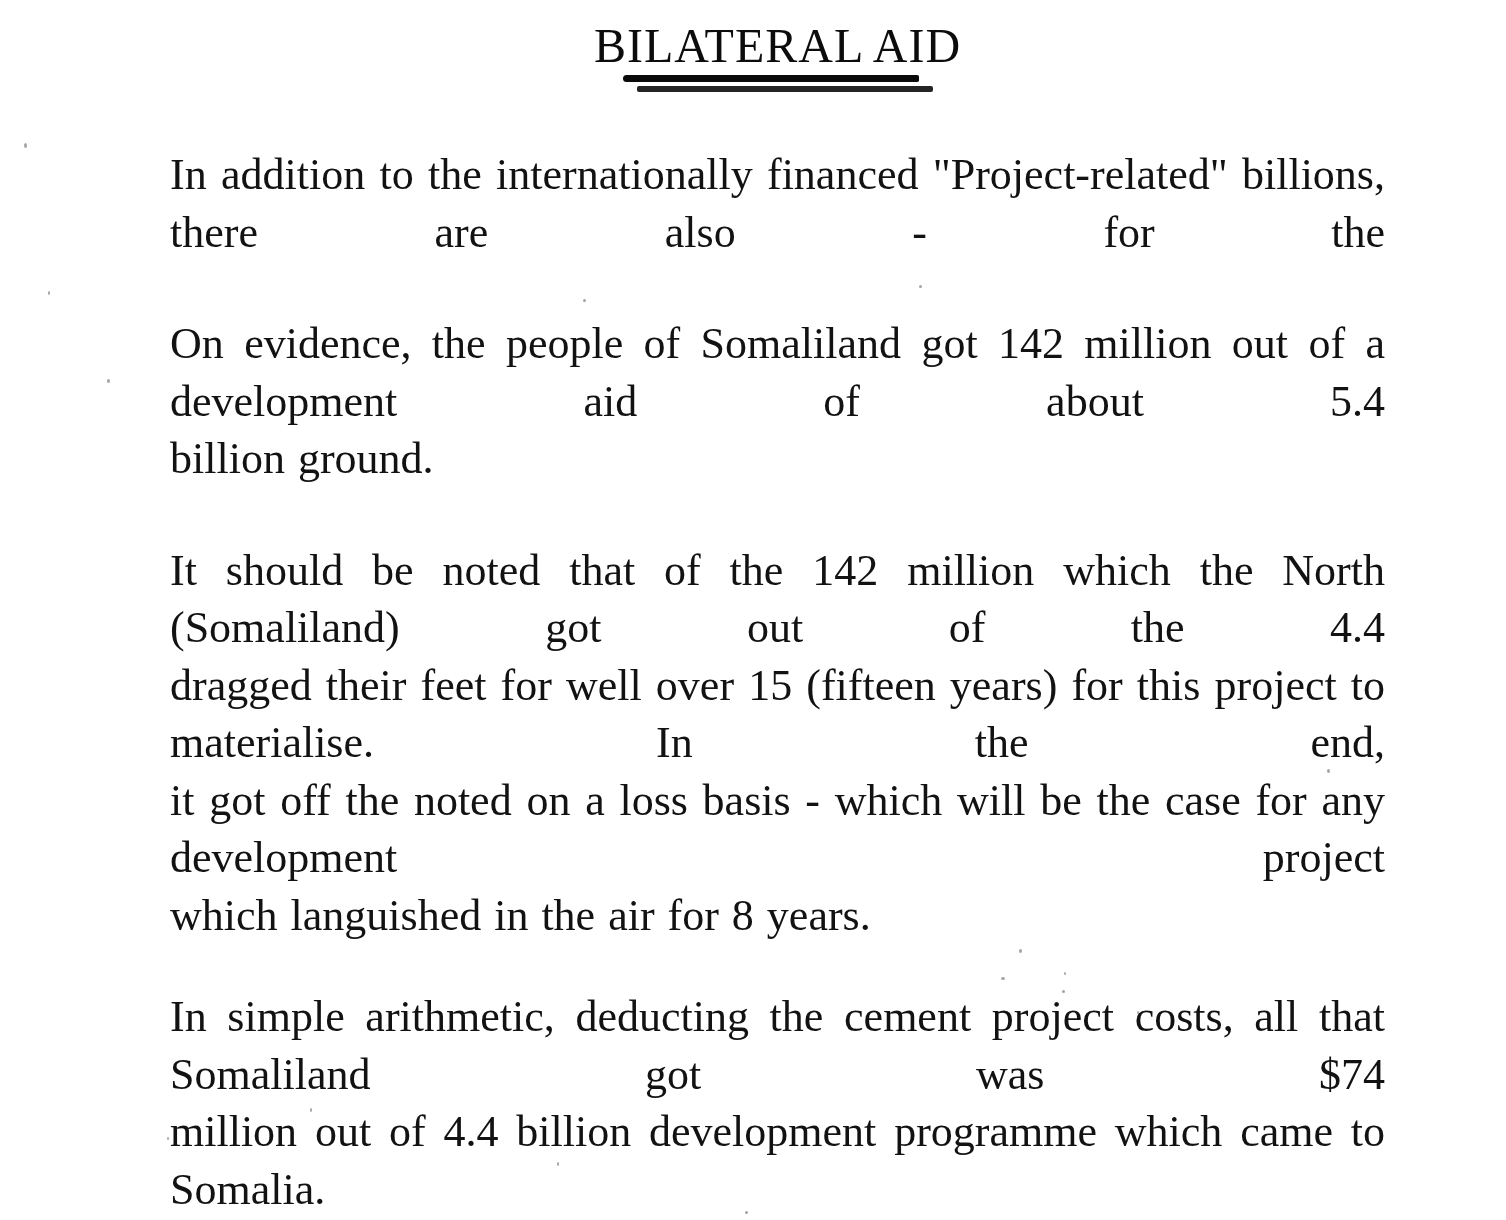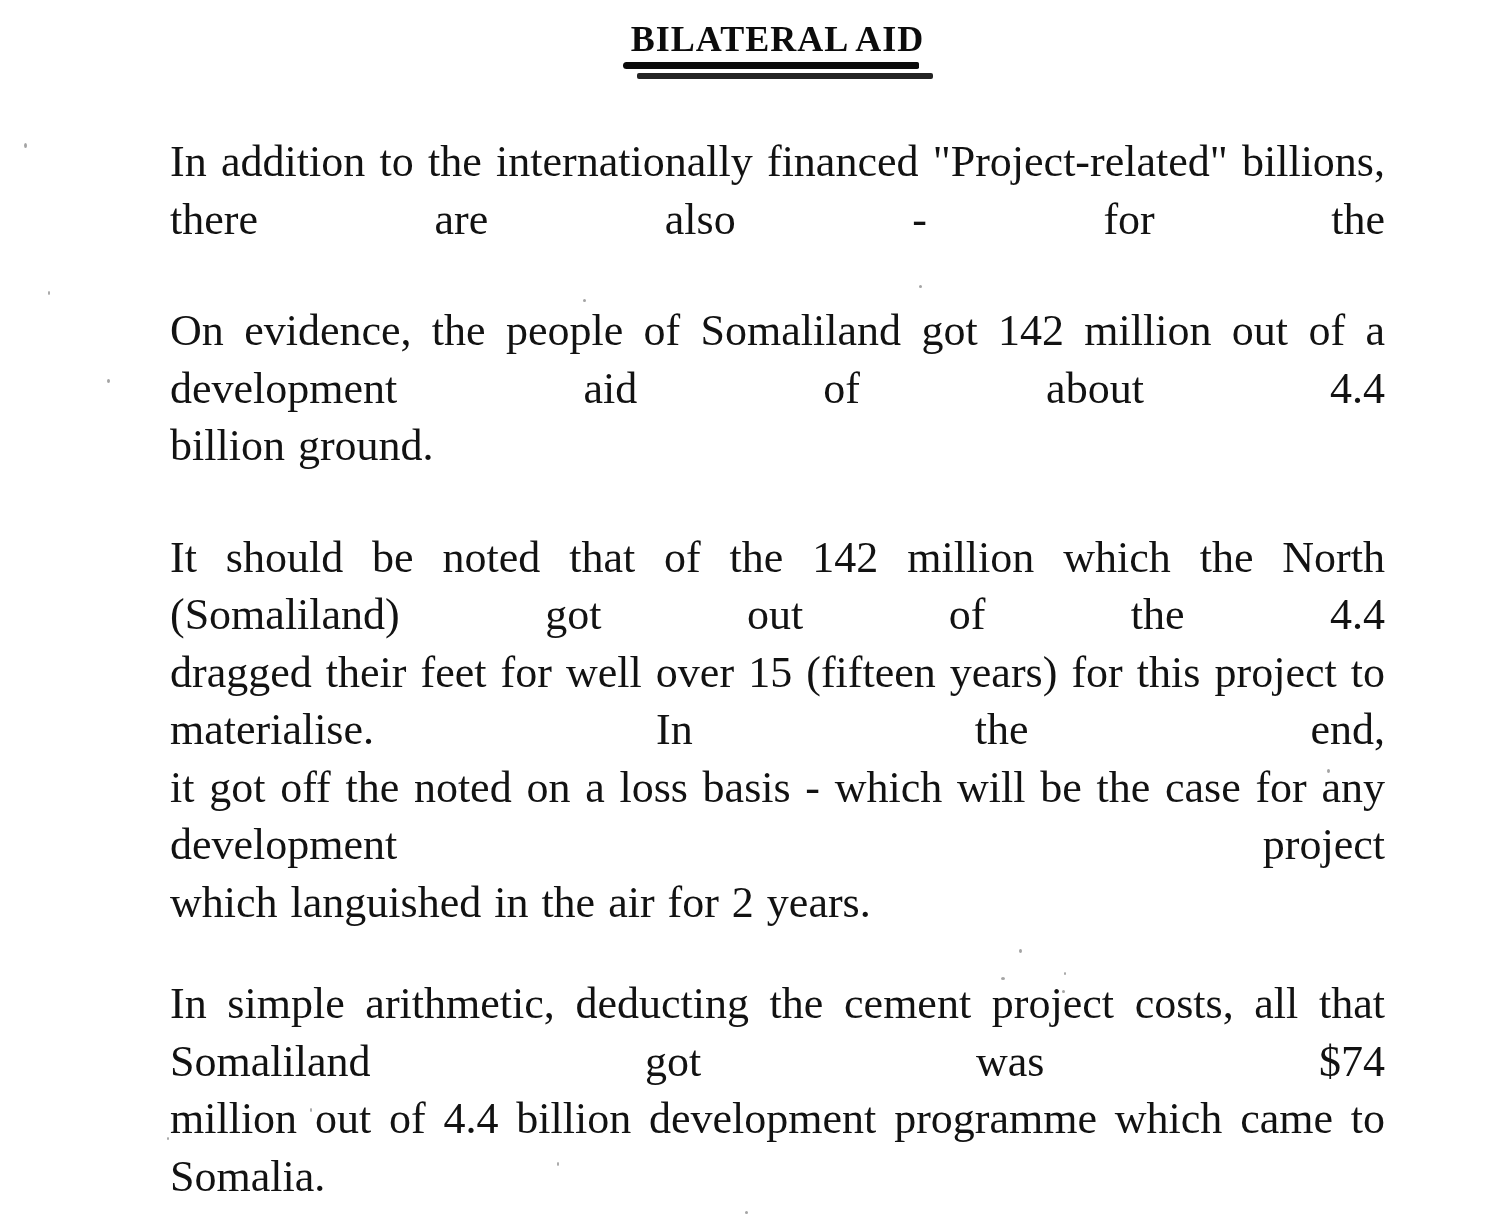--- a/index.html
+++ b/index.html
@@ -20,22 +20,22 @@
     position: absolute;
     left: 170px;
     top: 18px;
     width: 1215px;
   }
   .title-wrap {
     text-align: center;
   }
   .doc-title {
     display: inline-block;
-    font-size: 36px;
-    font-weight: 700;
+    font-size: 48px;
+    font-weight: 400;
     letter-spacing: 1px;
     color: #0c0c0c;
   }
   .underline-stack {
     width: 296px;
     margin: 0 auto;
   }
   .title-underline-1 {
     height: 7px;
     background: #0a0a0a;
@@ -107,29 +107,29 @@
       </div>
     </div>
 
     <div class="body-text">
 
       <div class="para">
         <div class="pline">In addition to the internationally financed "Project-related" billions, there are also - for the</div>
       </div>
 
       <div class="para">
-        <div class="pline">On evidence, the people of Somaliland got 142 million out of a development aid of about 4.4</div>
+        <div class="pline">On evidence, the people of Somaliland got 142 million out of a development aid of about 5.4</div>
         <div class="pline lastline">billion ground.</div>
       </div>
 
       <div class="para">
         <div class="pline">It should be noted that of the 142 million which the North (Somaliland) got out of the 4.4</div>
         <div class="pline">dragged their feet for well over 15 (fifteen years) for this project to materialise.  In the end,</div>
         <div class="pline">it got off the noted on a loss basis - which will be the case for any development project</div>
-        <div class="pline lastline">which languished in the air for 2 years.</div>
+        <div class="pline lastline">which languished in the air for 8 years.</div>
       </div>
 
       <div class="para tight">
         <div class="pline">In simple arithmetic, deducting the cement project costs, all that Somaliland got was $74</div>
         <div class="pline lastline">million out of 4.4 billion development programme which came to Somalia.</div>
       </div>
 
     </div>
   </div>
 

